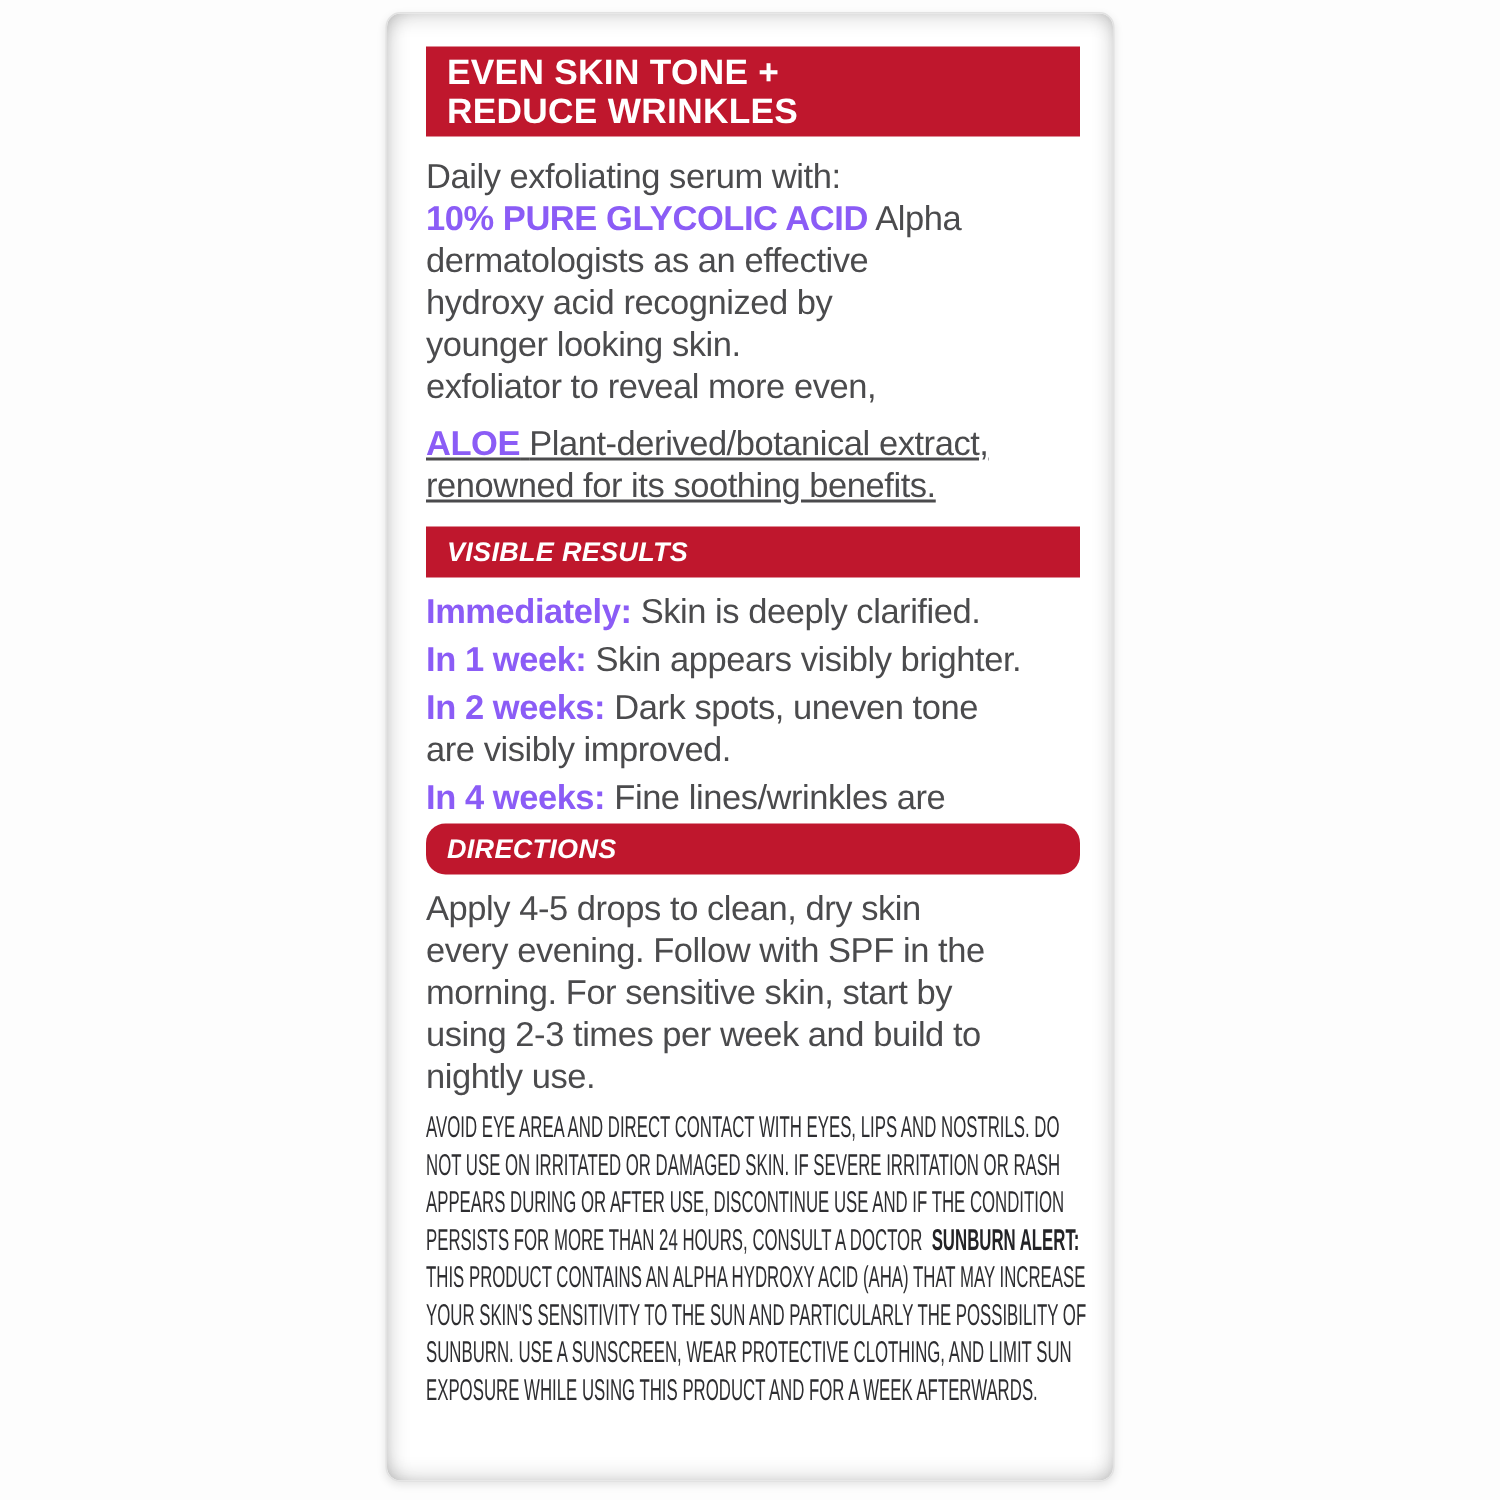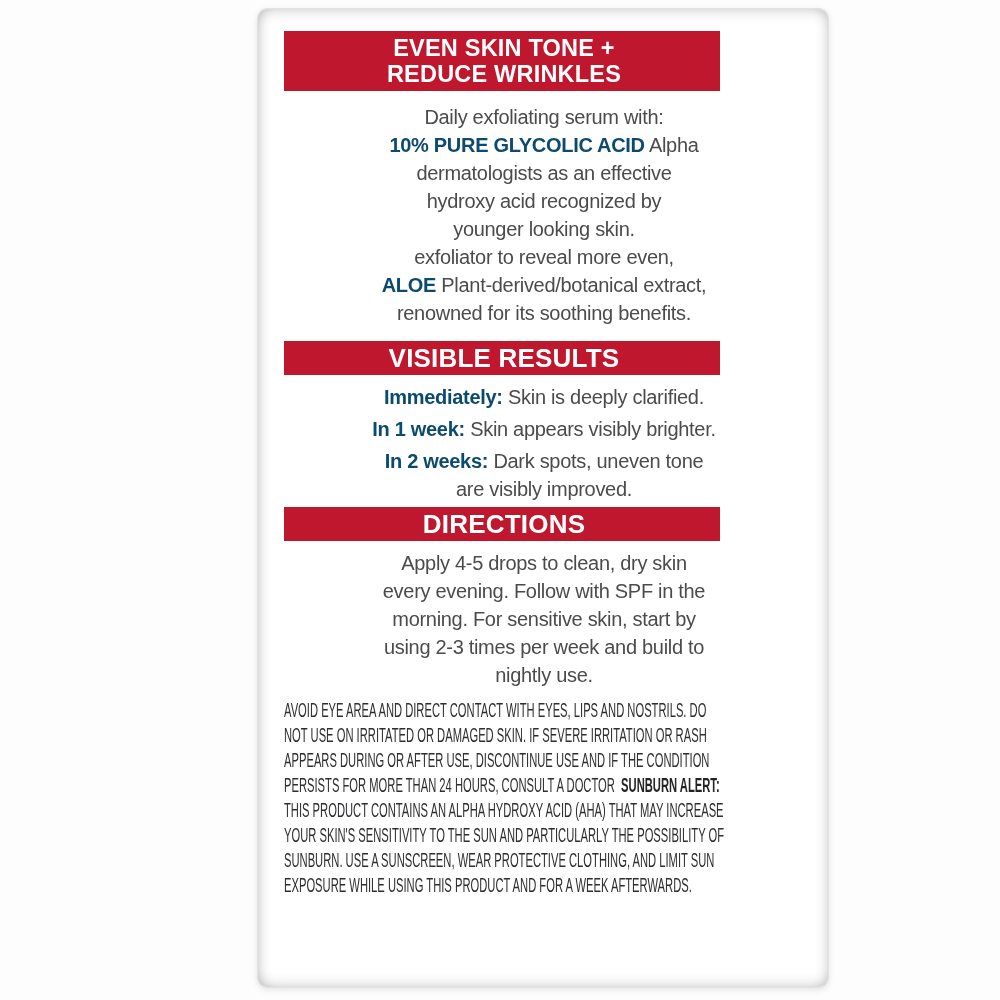--- a/index.html
+++ b/index.html
@@ -2,49 +2,48 @@
 <html><head>
 <meta charset="utf-8">
 <style>
   html,body{margin:0;padding:0;}
   body{
     width:1000px;height:1000px;position:relative;overflow:hidden;
     background:#fdfdfd;
     font-family:"Liberation Sans", sans-serif;
   }
   .package-panel{
-    position:absolute;left:257px;top:8px;width:572px;height:980px;
+    position:absolute;left:257px;top:8px;width:486px;height:980px;
     background:#ffffff;border:1px solid #e2e2e2;border-radius:10px;
     box-sizing:border-box;
     box-shadow:
       0 2px 6px rgba(0,0,0,.10),
       inset 10px 0 14px -10px rgba(0,0,0,.25),
       inset -10px 0 14px -10px rgba(0,0,0,.20),
       inset 0 12px 14px -10px rgba(0,0,0,.16),
       inset 0 -12px 14px -10px rgba(0,0,0,.16);
     padding:22px 24px 0 26px;
-    text-align:center;
   }
   .red-banner{
     background:#bf172d;color:#ffffff;font-weight:bold;
     width:436px;box-sizing:border-box;
     padding:4px 10px 4px 14px;letter-spacing:.2px;
   }
   .banner-large{font-size:23.5px;line-height:26px;}
-  .banner-small{font-size:26px;line-height:26px;}
-  .body-copy{color:#4b4b4d;font-size:20px;line-height:28px;letter-spacing:-0.3px;}
+  .banner-small{font-size:18px;line-height:26px;font-style:italic;}
+  .body-copy{color:#4b4b4d;font-size:23px;line-height:28px;letter-spacing:-0.3px;}
   .txt-line{white-space:nowrap;}
   .txt-line:empty{display:none;}
-  .txt-line b{color:#0c4a6e;}
+  .txt-line b{color:#8b5cf6;}
   .intro-block{margin-top:12px;}
-  .aloe-block{}
+  .aloe-block{margin-top:10px;text-decoration:underline;}
   .banner-results{margin-top:14px;}
   .results-list{margin-top:8px;}
   .result-item{margin-bottom:4px;}
-  .banner-directions{margin-top:2px;}
+  .banner-directions{margin-top:2px;border-radius:13px;}
   .directions-block{margin-top:8px;}
   .warning-block{margin-top:9px;color:#2e2e31;}
   .warn-line{
     font-size:20px;line-height:25px;white-space:nowrap;
     transform:scaleX(0.56);transform-origin:0 50%;
     letter-spacing:0;
   }
   .warn-line b{color:#232326;}
 </style>
 </head>
@@ -82,20 +81,21 @@
     </div>
     <div class="result-item">
       <div class="txt-line"><b>In 1 week:</b> <span>Skin appears visibly brighter.</span></div>
 
     </div>
     <div class="result-item">
       <div class="txt-line"><b>In 2 weeks:</b> <span>Dark spots, uneven tone</span></div>
       <div class="txt-line">are visibly improved.</div>
     </div>
     <div class="result-item">
+      <div class="txt-line"><b>In 4 weeks:</b> <span>Fine lines/wrinkles are</span></div>
     </div>
   </div>
 
   <div class="red-banner banner-small banner-directions">
     <div class="txt-line">DIRECTIONS</div>
   </div>
 
   <div class="body-copy directions-block">
     <div class="txt-line">Apply 4-5 drops to clean, dry skin</div>
     <div class="txt-line">every evening. Follow with SPF in the</div>

